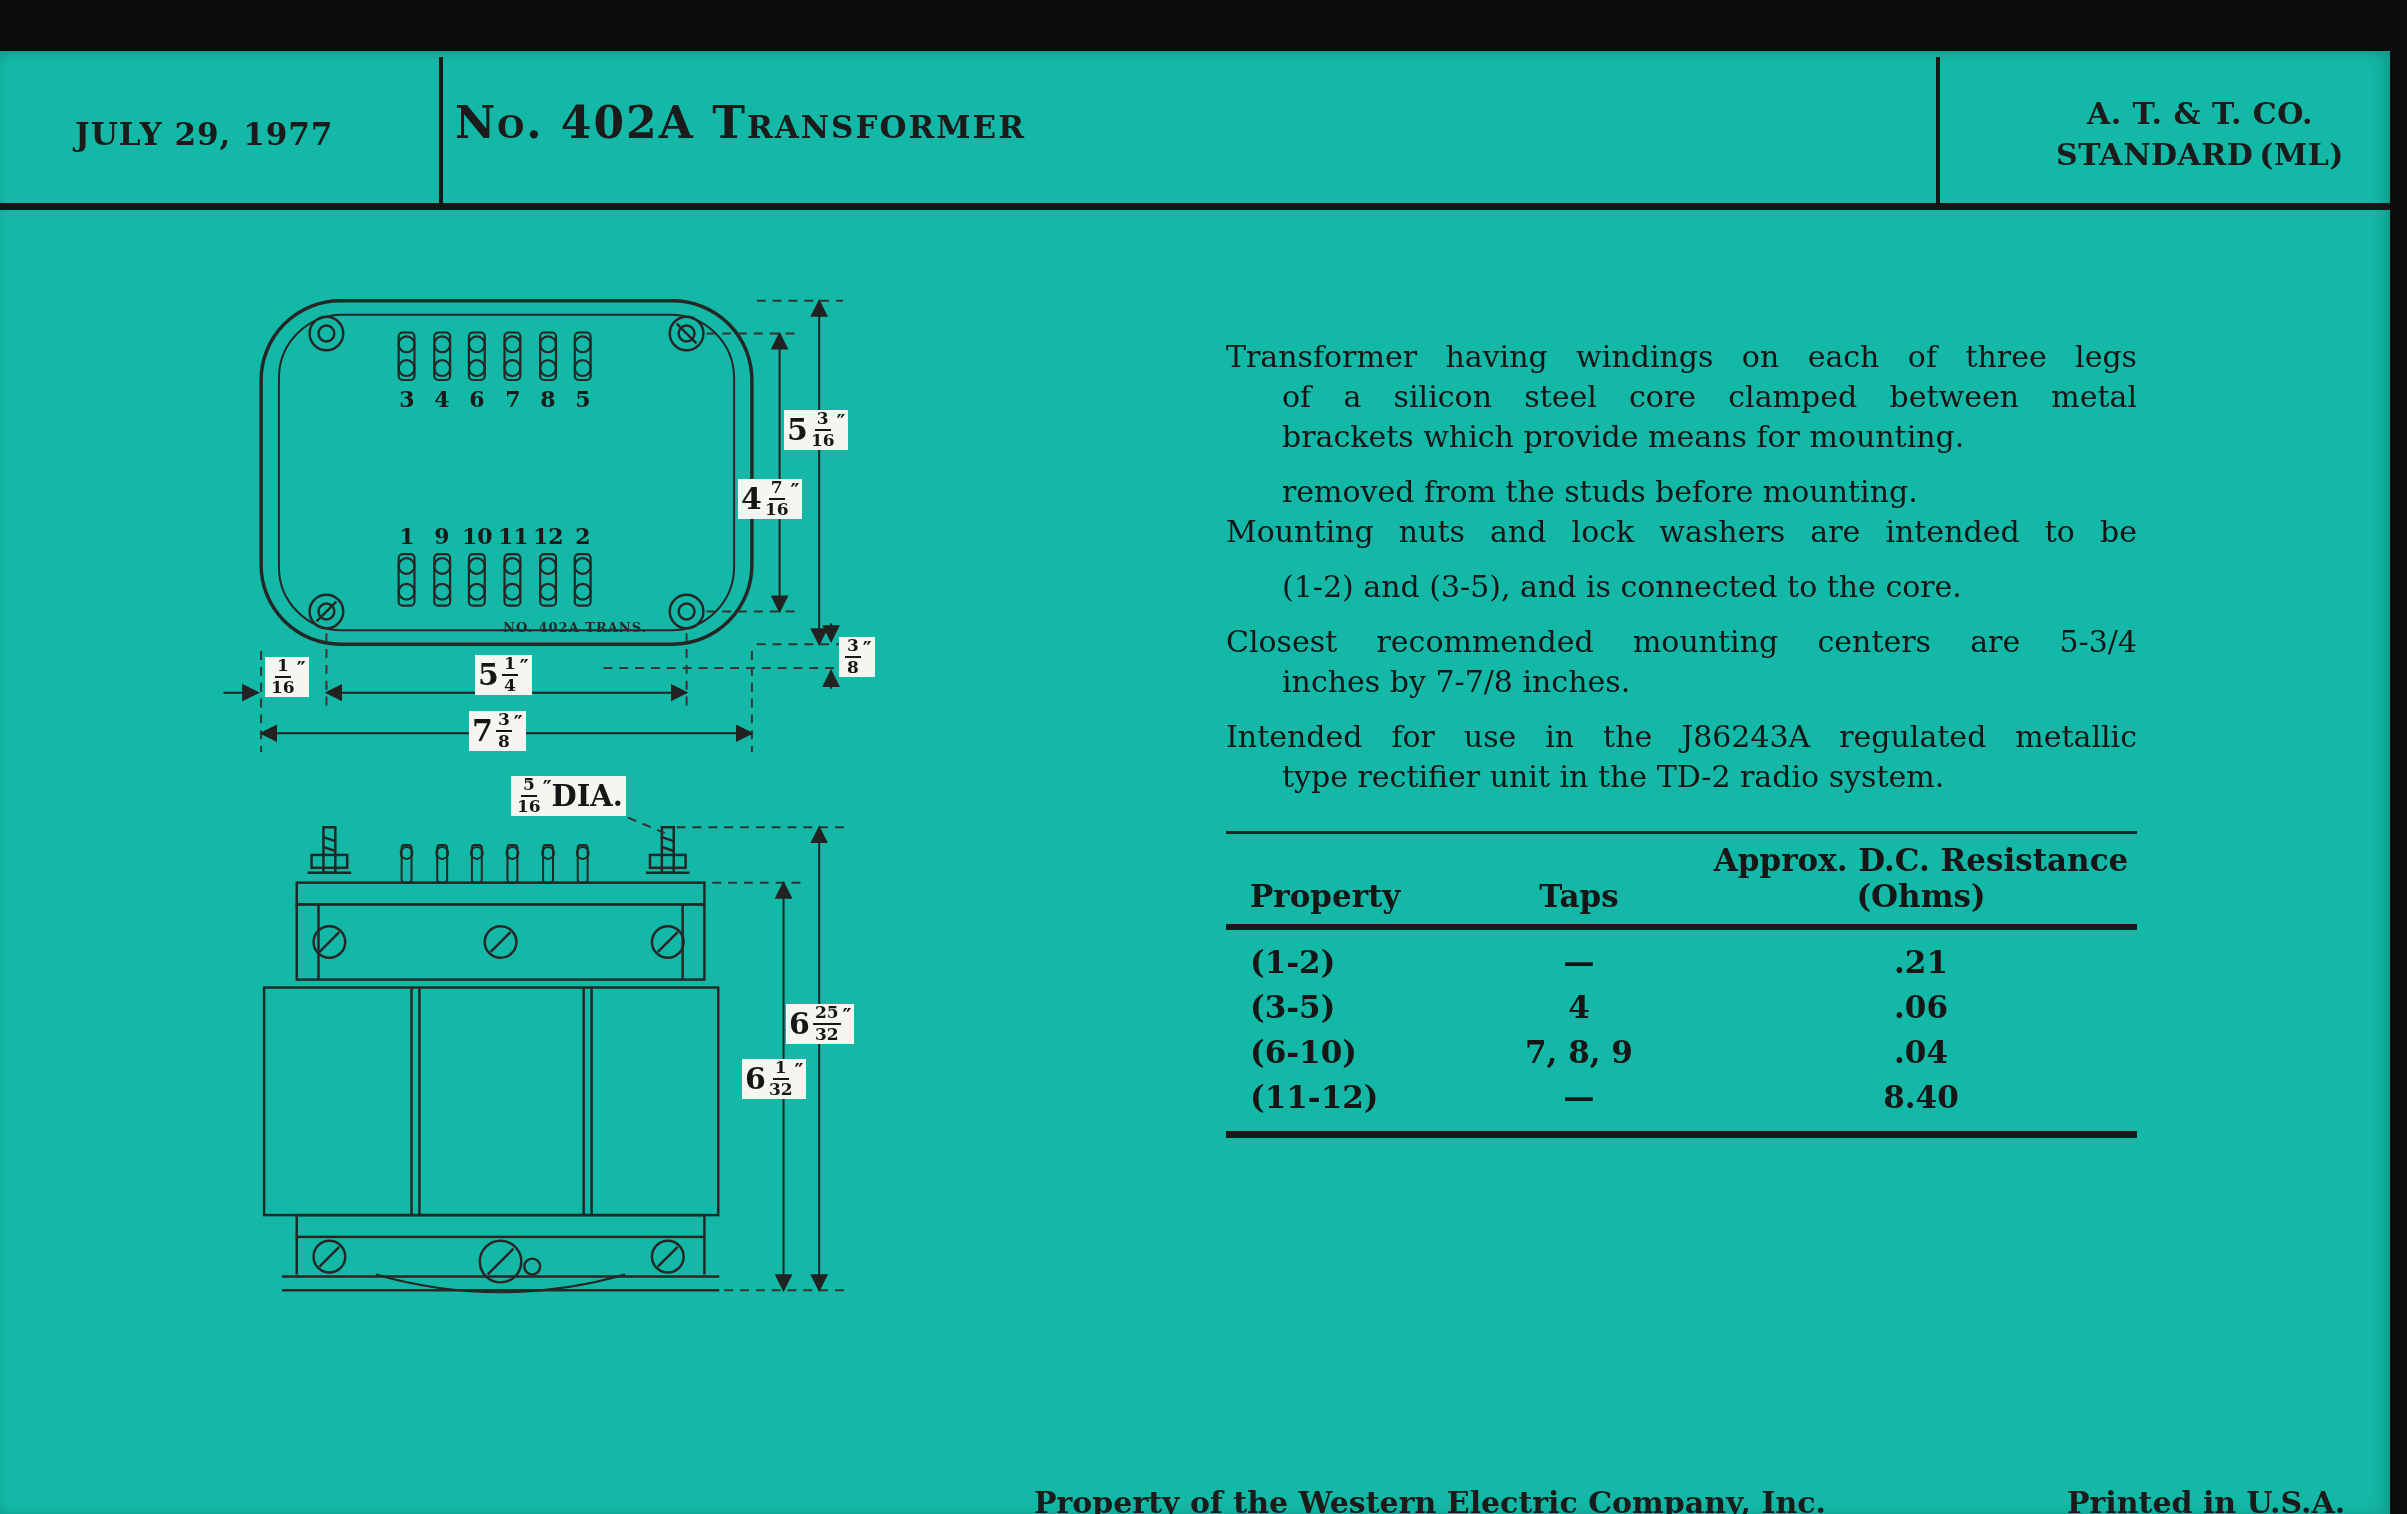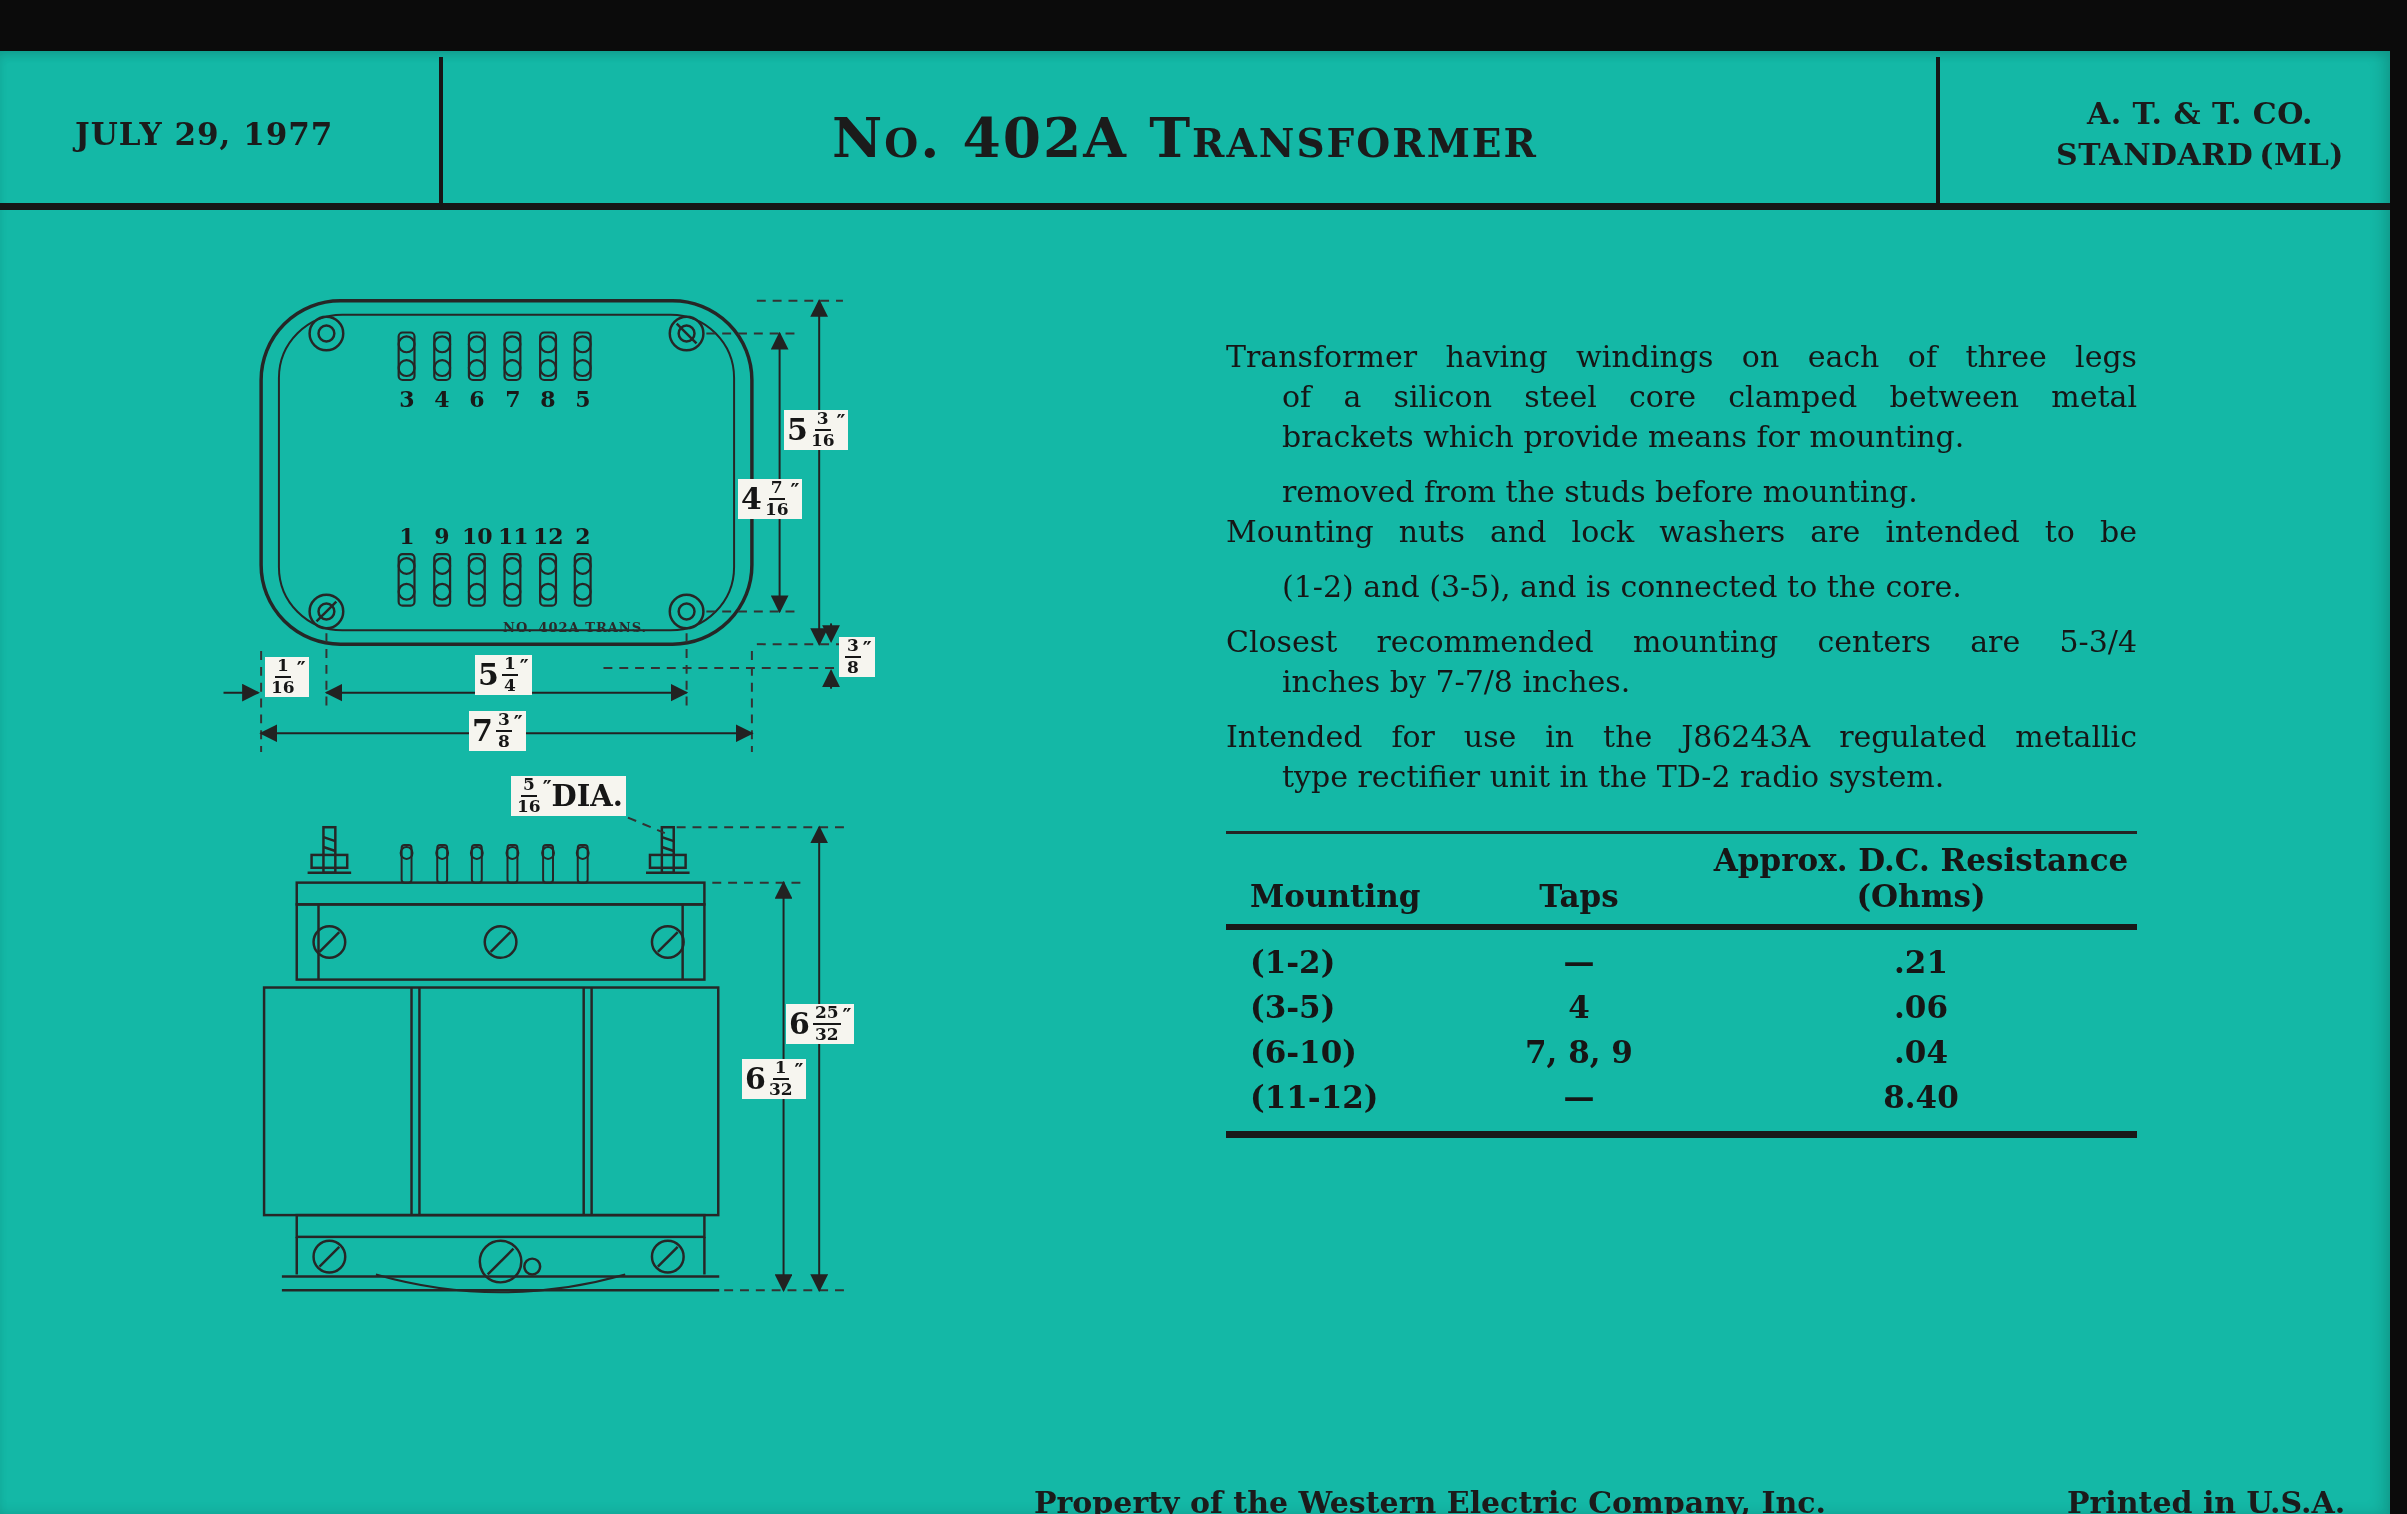--- a/index.html
+++ b/index.html
@@ -17,22 +17,22 @@
     box-shadow: inset -8px 0 14px rgba(0,0,0,0.12), inset 0 4px 8px rgba(0,0,0,0.08);
     overflow:hidden;
   }
 
   
   .rule-thick { position:absolute; left:0; top:152px; width:2390px; height:7px; background:#161616; }
   .vrule { position:absolute; top:6px; height:147px; width:4px; background:#161616; }
   .vr1 { left:439px; } .vr2 { left:1936px; }
   .h-date { position:absolute; left:75px; top:65px; font-size:31px; font-weight:bold; letter-spacing:1px; }
   .h-title {
-    position:absolute; left:455px; right:475px; top:46px; margin:8px;
-    text-align:center; font-size:55px; font-weight:bold;
+    position:absolute; left:455px; right:475px; top:46px; margin:0;
+    font-size:44px; font-weight:bold;
     font-variant:small-caps; letter-spacing:2px;
   }
   .h-org { position:absolute; right:46px; top:42px; text-align:center; font-size:30px; font-weight:bold; line-height:41px; letter-spacing:0.5px; }
   .h-org .ml { margin-left:6px; }
 
   
   .text-col { position:absolute; left:1226px; top:286px; width:911px; }
   .para { margin-bottom:15px; }
   .line { font-size:30px; line-height:40px; color:#161616; }
   .line.j { text-align:justify; text-align-last:justify; }
@@ -386,21 +386,21 @@
       </div>
 
       <div class="para">
         <div class="line j">Intended for use in the J86243A regulated metallic</div>
         <div class="line cont">type rectifier unit in the TD-2 radio system.</div>
       </div>
 
       <table class="res-table">
         <thead>
           <tr>
-            <th class="c1">Mounting</th>
+            <th class="c1">Property</th>
             <th class="c2">Taps</th>
             <th class="c3">
               <div>Approx. D.C. Resistance</div>
               <div>(Ohms)</div>
             </th>
           </tr>
         </thead>
         <tbody>
           <tr>
             <td class="c1">(1-2)</td>

